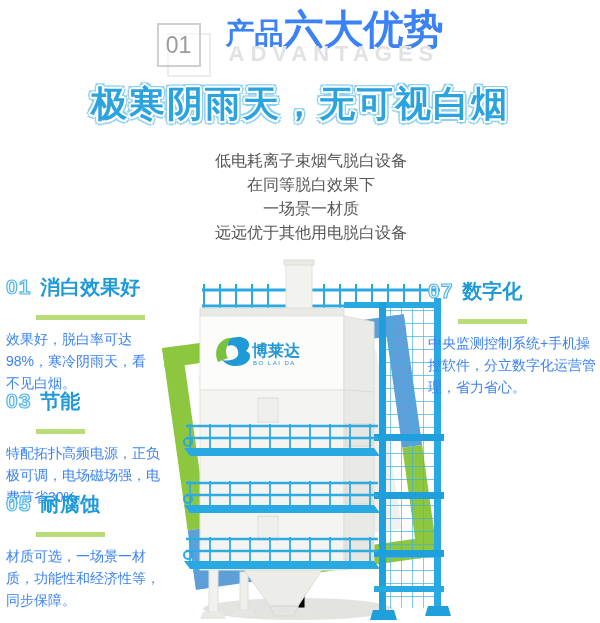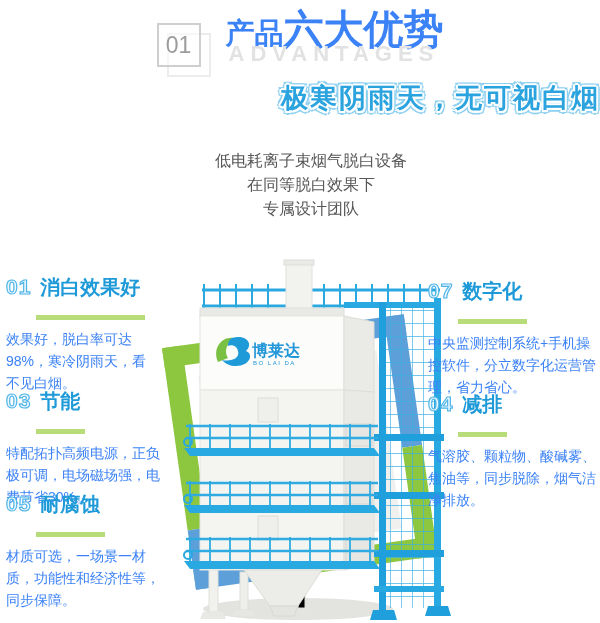--- a/index.html
+++ b/index.html
@@ -13,22 +13,22 @@
   .sq-back{position:absolute;left:10px;top:10px;width:40px;height:40px;border:2px solid #ececec;}
   .sq-front{position:absolute;left:0;top:0;width:40px;height:40px;border:2px solid #cfcfcf;
     display:flex;align-items:center;justify-content:center;font-size:23px;color:#9b9b9b;background:rgba(255,255,255,.6);}
   .title-stack{display:flex;flex-direction:column;}
   .main-title{line-height:1.05;white-space:nowrap;color:#3b82f6;font-weight:bold;}
   .t-sm{font-size:29px;}
   .t-lg{font-size:40px;}
   .subtitle{margin-top:-9px;font-size:22px;font-weight:bold;color:#e2e2e2;letter-spacing:6px;padding-left:3px;}
   
   .banner{
-    position:absolute;top:80px;left:0;right:0;text-align:right;
-    font-size:27px;font-weight:bold;letter-spacing:2px;color:#2aa3df;
+    position:absolute;top:80px;left:0;right:0;text-align:center;
+    font-size:36px;font-weight:bold;letter-spacing:2px;color:#2aa3df;
     text-shadow:
       2px 0 0 #fff,-2px 0 0 #fff,0 2px 0 #fff,0 -2px 0 #fff,
       1.5px 1.5px 0 #fff,-1.5px 1.5px 0 #fff,1.5px -1.5px 0 #fff,-1.5px -1.5px 0 #fff,
       3.5px 0 0 #8ed0f0,-3.5px 0 0 #8ed0f0,0 3.5px 0 #8ed0f0,0 -3.5px 0 #8ed0f0,
       2.7px 2.7px 0 #8ed0f0,-2.7px 2.7px 0 #8ed0f0,2.7px -2.7px 0 #8ed0f0,-2.7px -2.7px 0 #8ed0f0;
   }
   
   .intro{position:absolute;top:149px;left:0;right:0;text-align:center;
     font-size:16px;color:#585656;line-height:24px;padding-left:22px;}
   
@@ -65,21 +65,22 @@
       <div class="main-title"><span class="t-sm">产品</span><span class="t-lg">六大优势</span></div>
       <div class="subtitle">ADVANTAGES</div>
     </div>
   </div>
 
   <div class="banner">极寒阴雨天，无可视白烟</div>
 
   <div class="intro">
     <div>低电耗离子束烟气脱白设备</div>
     <div>在同等脱白效果下</div>
-    <div>专属设计团队</div>
+    <div>一场景一材质</div>
+    <div>远远优于其他用电脱白设备</div>
   </div>
 
   <div class="main">
 
     <svg class="equip" viewBox="0 0 304 365">
 
       <g transform="rotate(-8 152 195)">
         <rect x="62" y="104" width="180" height="180" fill="#f0f0ee"></rect>
 
         <rect x="30" y="72" width="170" height="20" fill="#8dc63f"></rect>
@@ -259,23 +260,16 @@
     </div>
 
     <div class="col-right">
       <div class="adv q1">
         <div class="adv-head">
           <span class="num">07</span>
           <span class="ttl">数字化</span>
         </div>
         <div class="adv-desc">中央监测控制系统+手机操控软件，分立数字化运营管理，省力省心。</div>
       </div>
-      <div class="adv q2">
-        <div class="adv-head">
-          <span class="num">04</span>
-          <span class="ttl">减排</span>
-        </div>
-        <div class="adv-desc">气溶胶、颗粒物、酸碱雾、焦油等，同步脱除，烟气洁净排放。</div>
-      </div>
     </div>
 
   </div>
 </div>
 
 </body></html>

